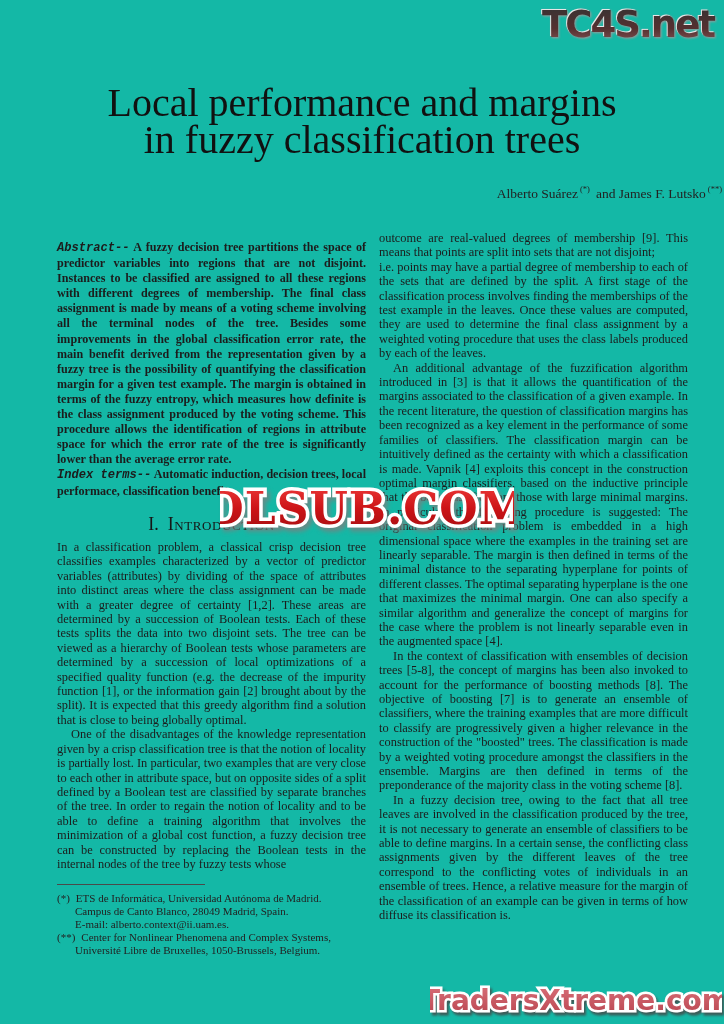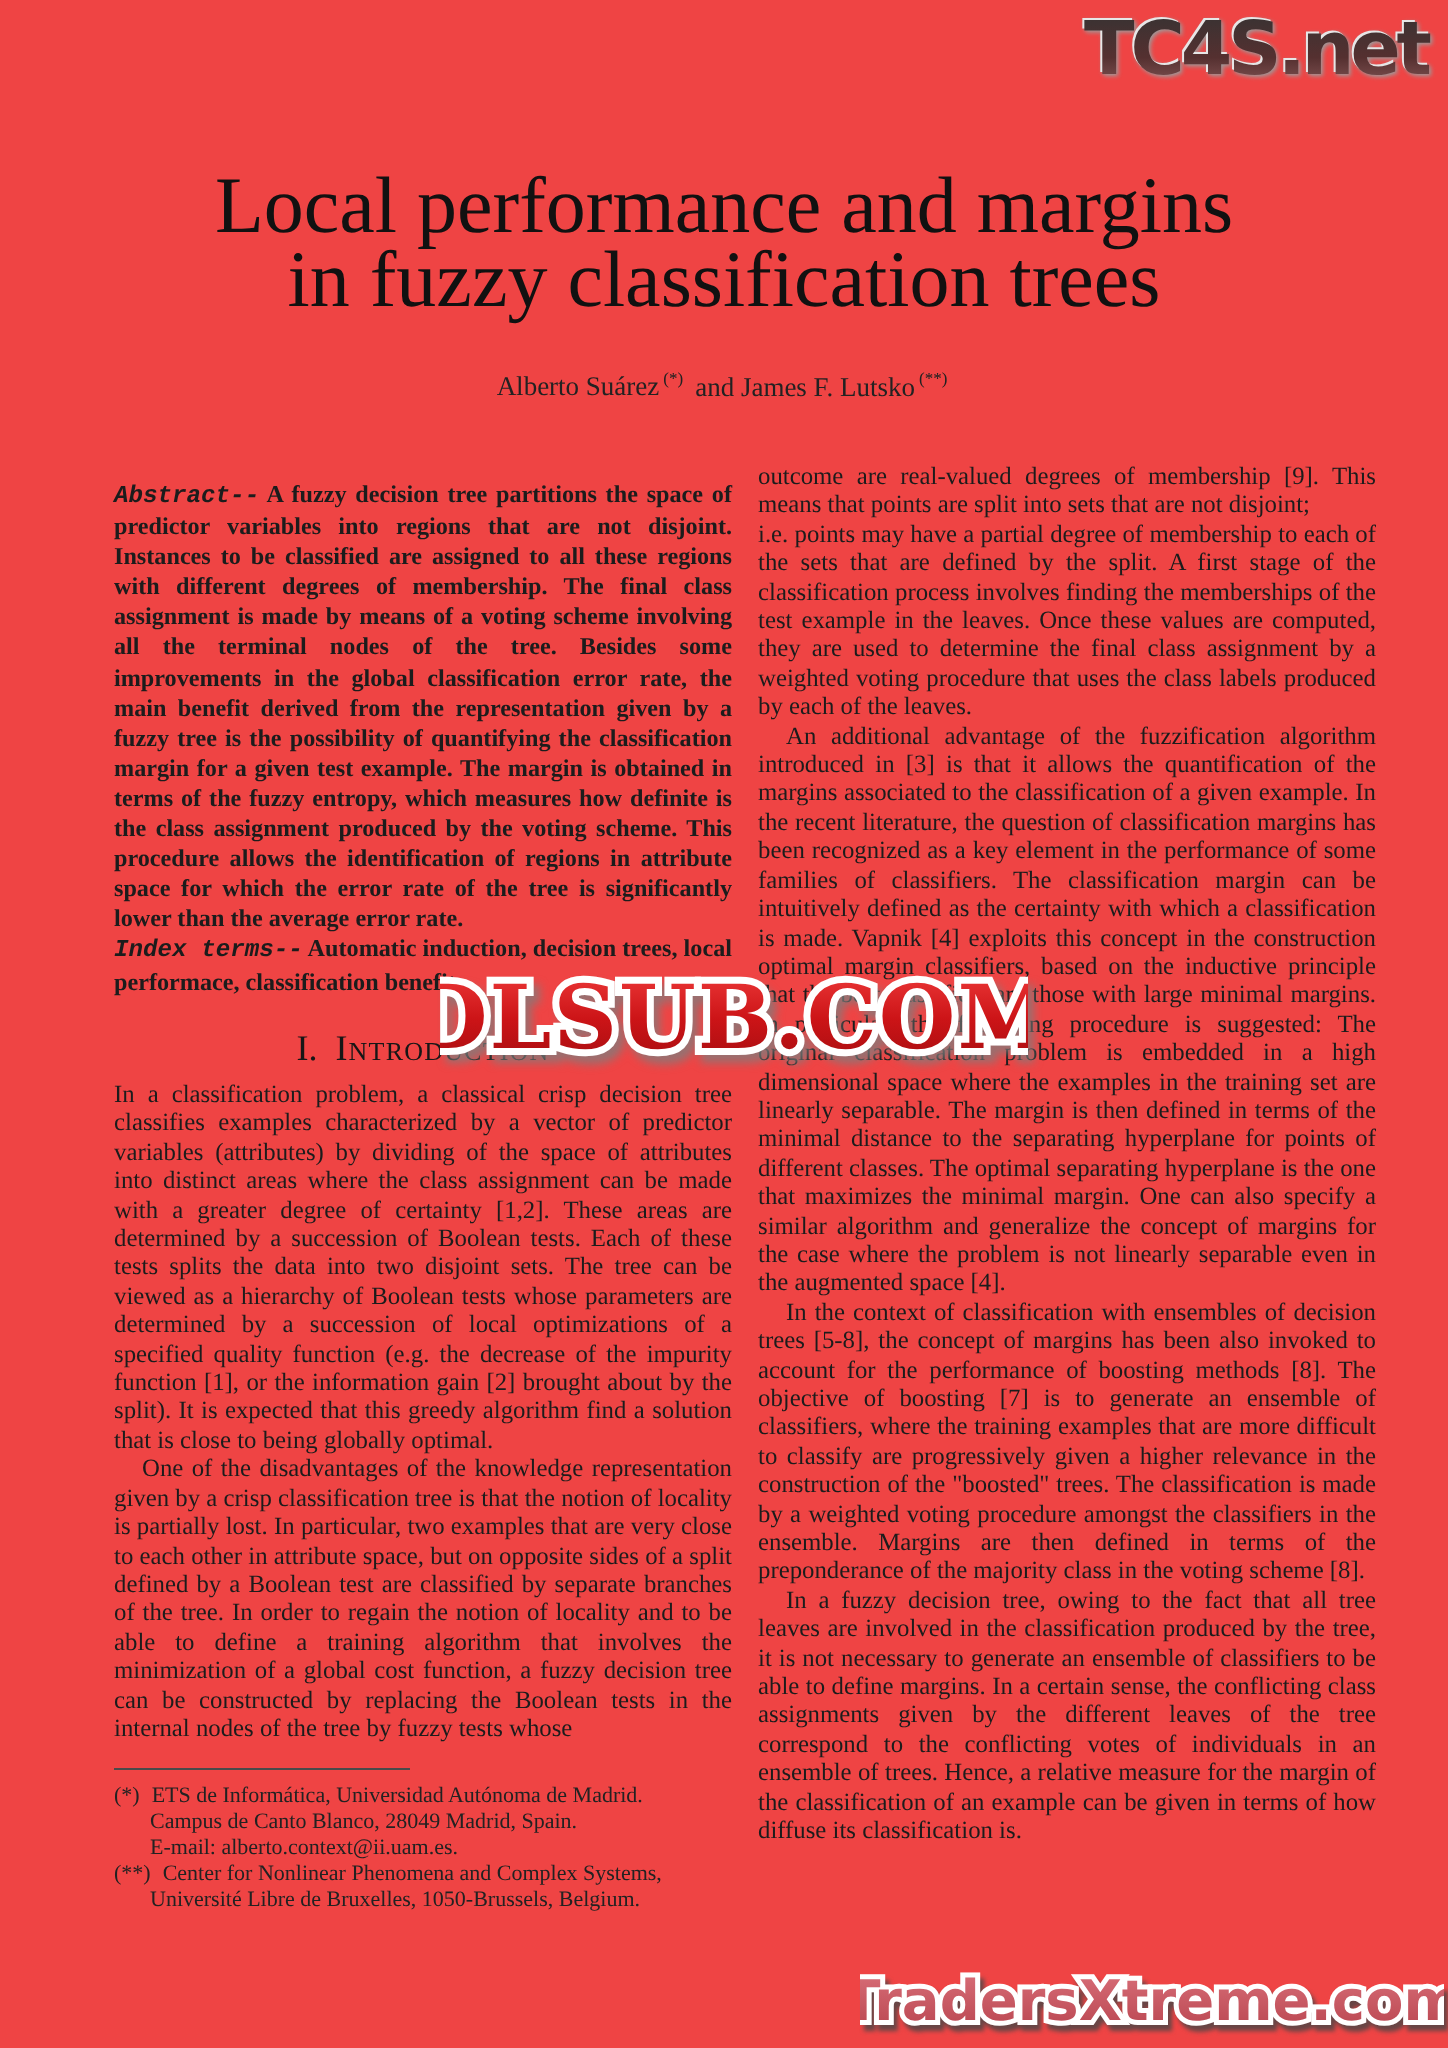--- a/index.html
+++ b/index.html
@@ -1,28 +1,28 @@
 <!DOCTYPE html>
 <html><head>
 <meta charset="utf-8">
 <style>
   html,body { margin:0; padding:0; background:#ffffff; }
   .page {
     position:relative; width:724px; height:1024px; margin:0 auto;
-    background:#ef4444; overflow:hidden;
+    background:#14b8a6; overflow:hidden;
     font-family:"Liberation Serif", serif; color:#1b1b1b;
   }
 
   
   .wm-tc4s { position:absolute; top:2px; right:6px;
              filter: drop-shadow(-1px -1px 0 #e6e6e6) drop-shadow(1px 1px 1px #9a9a9a); }
   .title { position:absolute; top:84px; left:0; right:0; margin:0;
            text-align:center; font-size:40px; font-weight:400; line-height:37px; color:#111; }
   .authors { position:absolute; top:184px; left:0; right:0;
-             text-align:center; font-size:13.5px; color:#222; }
+             text-align:right; font-size:13.5px; color:#222; }
   .authors sup { font-size:8.5px; vertical-align:super; margin:0 2px; }
   .authors .joiner { margin-left:4px; }
 
   
   .col { position:absolute; width:309px; text-align:justify;
          font-size:12.4px; line-height:14.4px; color:#1c1c1c; }
   .col-left  { left:57px;  top:240px; }
   .col-right { left:379px; top:231px; }
   .col p { margin:0; }
 

